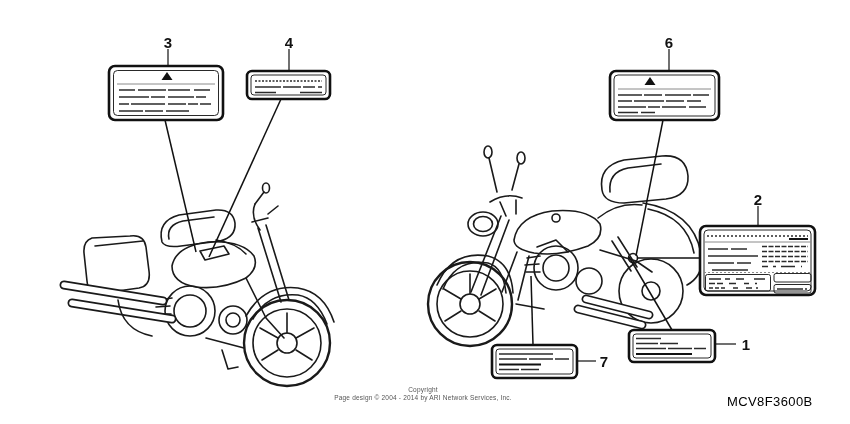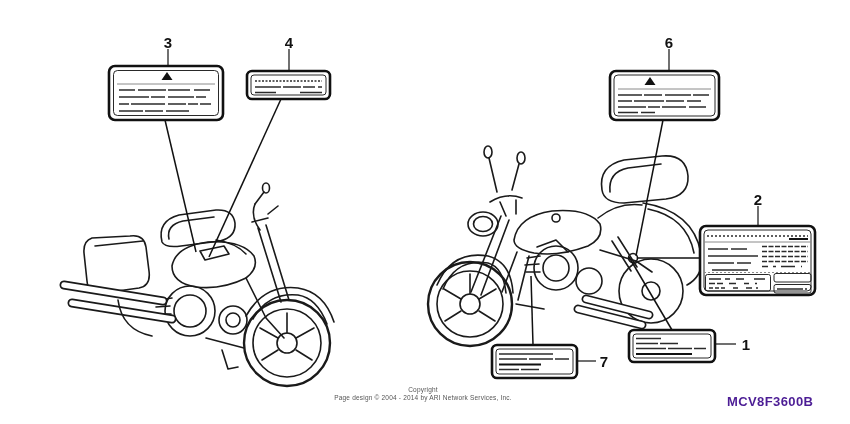--- a/index.html
+++ b/index.html
@@ -12,21 +12,21 @@
     position:absolute;transform:translate(-50%,-50%);
     font-size:15px;font-weight:bold;color:#111;line-height:1;
     cursor:pointer;user-select:none;
   }
   .copyright{
     position:absolute;left:297px;top:386px;width:252px;text-align:center;
     font-size:6.5px;line-height:8px;color:#555;letter-spacing:.2px;
   }
   .diagram-code{
     position:absolute;left:727px;top:394px;
-    font-size:13px;font-weight:bold;color:#4c1d95;letter-spacing:.4px;
+    font-size:13px;font-weight:normal;color:#000000;letter-spacing:.4px;
   }
   
   .lbl-outer{fill:#fff;stroke:#111;stroke-width:2.6;}
   .lbl-inner{fill:none;stroke:#111;stroke-width:.9;}
   .tl{stroke:#2b2b2b;stroke-width:1.5;fill:none;}
   .tl-th{stroke:#111;stroke-width:2;fill:none;}
   .tl-lt{stroke:#8a8a8a;stroke-width:1;fill:none;}
   .bike{fill:none;stroke:#1a1a1a;stroke-width:1.6;stroke-linecap:round;stroke-linejoin:round;}
   .bike-th{stroke-width:2.4;}
   .pipe{stroke:#1a1a1a;stroke-width:9;stroke-linecap:round;fill:none;}

